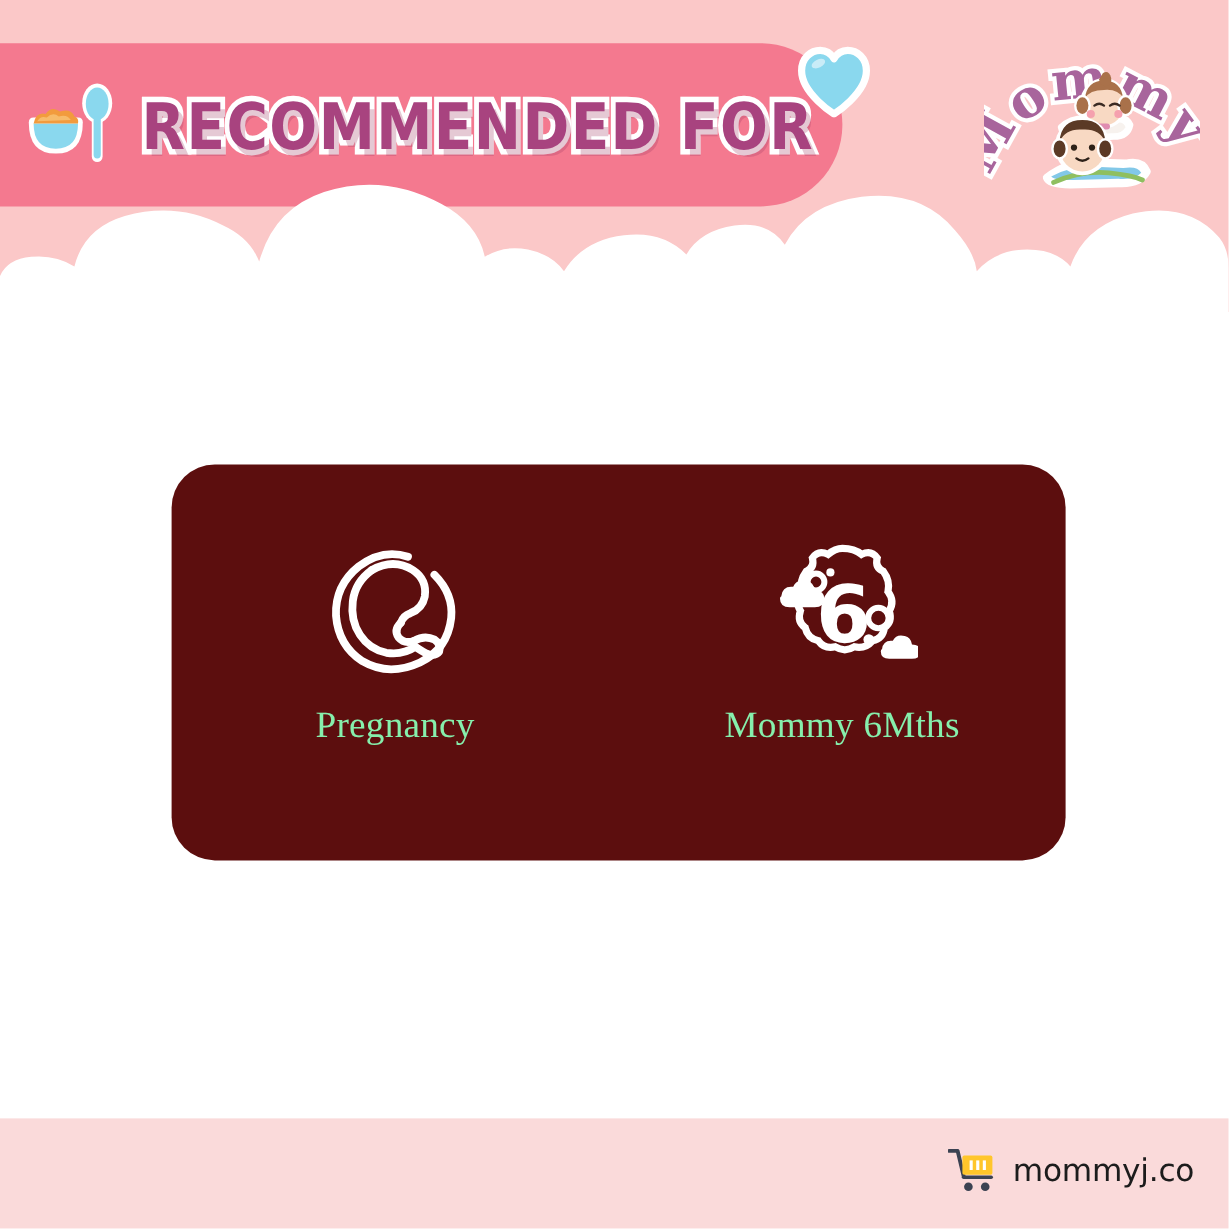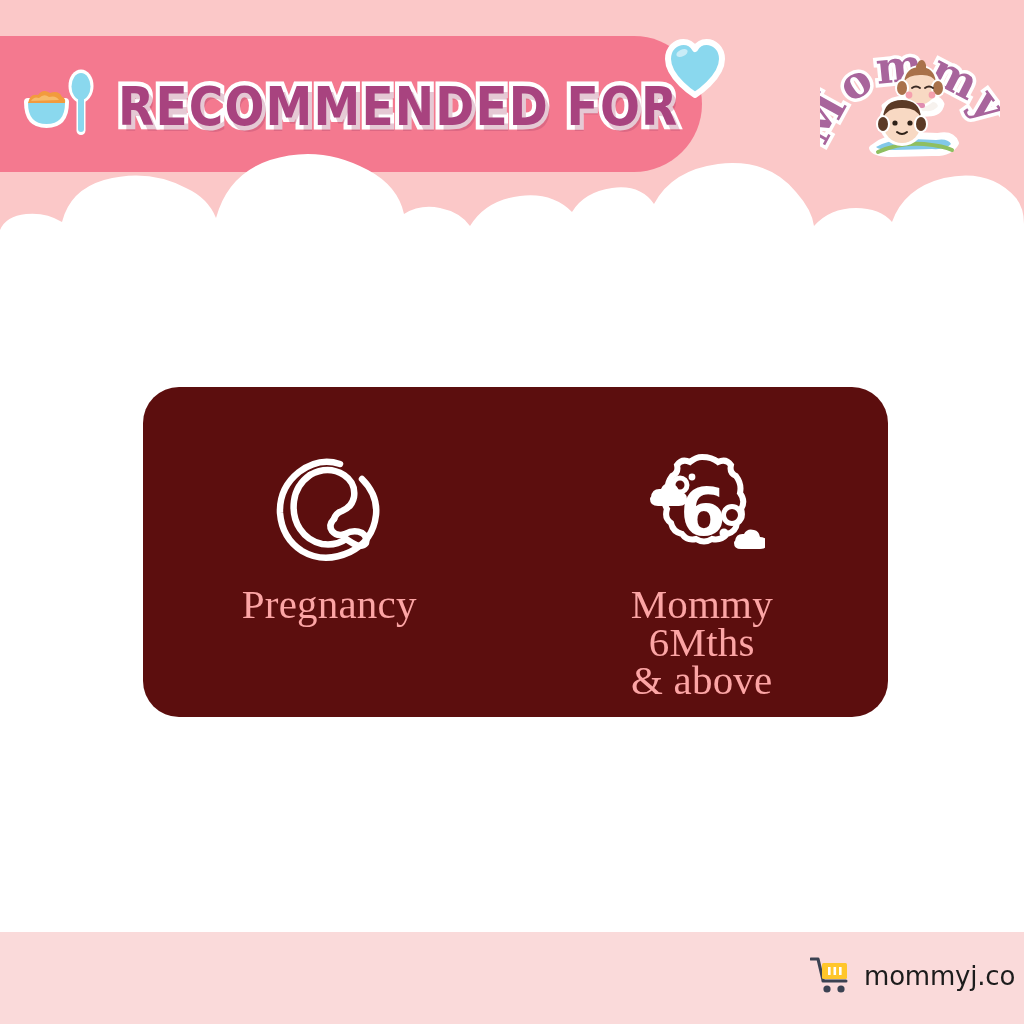--- a/index.html
+++ b/index.html
@@ -128,39 +128,39 @@
   .col-icon {
     width: 126px;
     height: 126px;
     display: flex;
     align-items: center;
     justify-content: center;
   }
   .col-label {
     margin-top: 14px;
     font-family: "Liberation Serif", "DejaVu Serif", serif;
-    font-size: 41px;
+    font-size: 31px;
     line-height: 38px;
-    color: #fca5a5;
+    color: #86efac;
     text-align: center;
     letter-spacing: 0.2px;
   }
 
   
   .footer {
     position: absolute;
     left: 0;
     top: 932px;
     width: 1024px;
     height: 92px;
     background: #fadada;
   }
   .footer-brand {
     position: absolute;
-    left: 810px;
+    left: 790px;
     top: 950px;
     height: 52px;
     display: flex;
     align-items: center;
     gap: 12px;
   }
   .cart-icon {
     width: 42px;
     height: 40px;
   }
@@ -324,21 +324,20 @@
             <circle cx="53" cy="32" r="3.4" fill="#ffffff"></circle>
             <circle cx="93" cy="70" r="8.5" fill="none" stroke="#ffffff" stroke-width="5"></circle>
             <circle cx="85" cy="88" r="4.5" fill="#ffffff"></circle>
 
             <path fill="#ffffff" d="M12 52 q1 -9 10 -8 q3 -7 11 -5 q6 1 7 8 q8 0 8 7 q0 7 -8 7 l-21 0 q-8 0 -8 -7 q0 -2 1 -2 Z"></path>
             <path fill="#ffffff" d="M96 96 q1 -8 9 -7 q3 -6 10 -4 q5 1 6 7 q7 0 7 6 q0 6 -7 6 l-19 0 q-7 0 -7 -6 q0 -2 1 -2 Z"></path>
           </svg>
         </div>
         <div class="col-label">
           <div>Mommy 6Mths</div>
-          <div>&amp; above</div>
         </div>
       </div>
 
     </div>
   </div>
 
   <div class="footer"></div>
   <div class="footer-brand">
     <div class="cart-icon">
       <svg viewBox="0 0 42 40" width="42" height="40">

